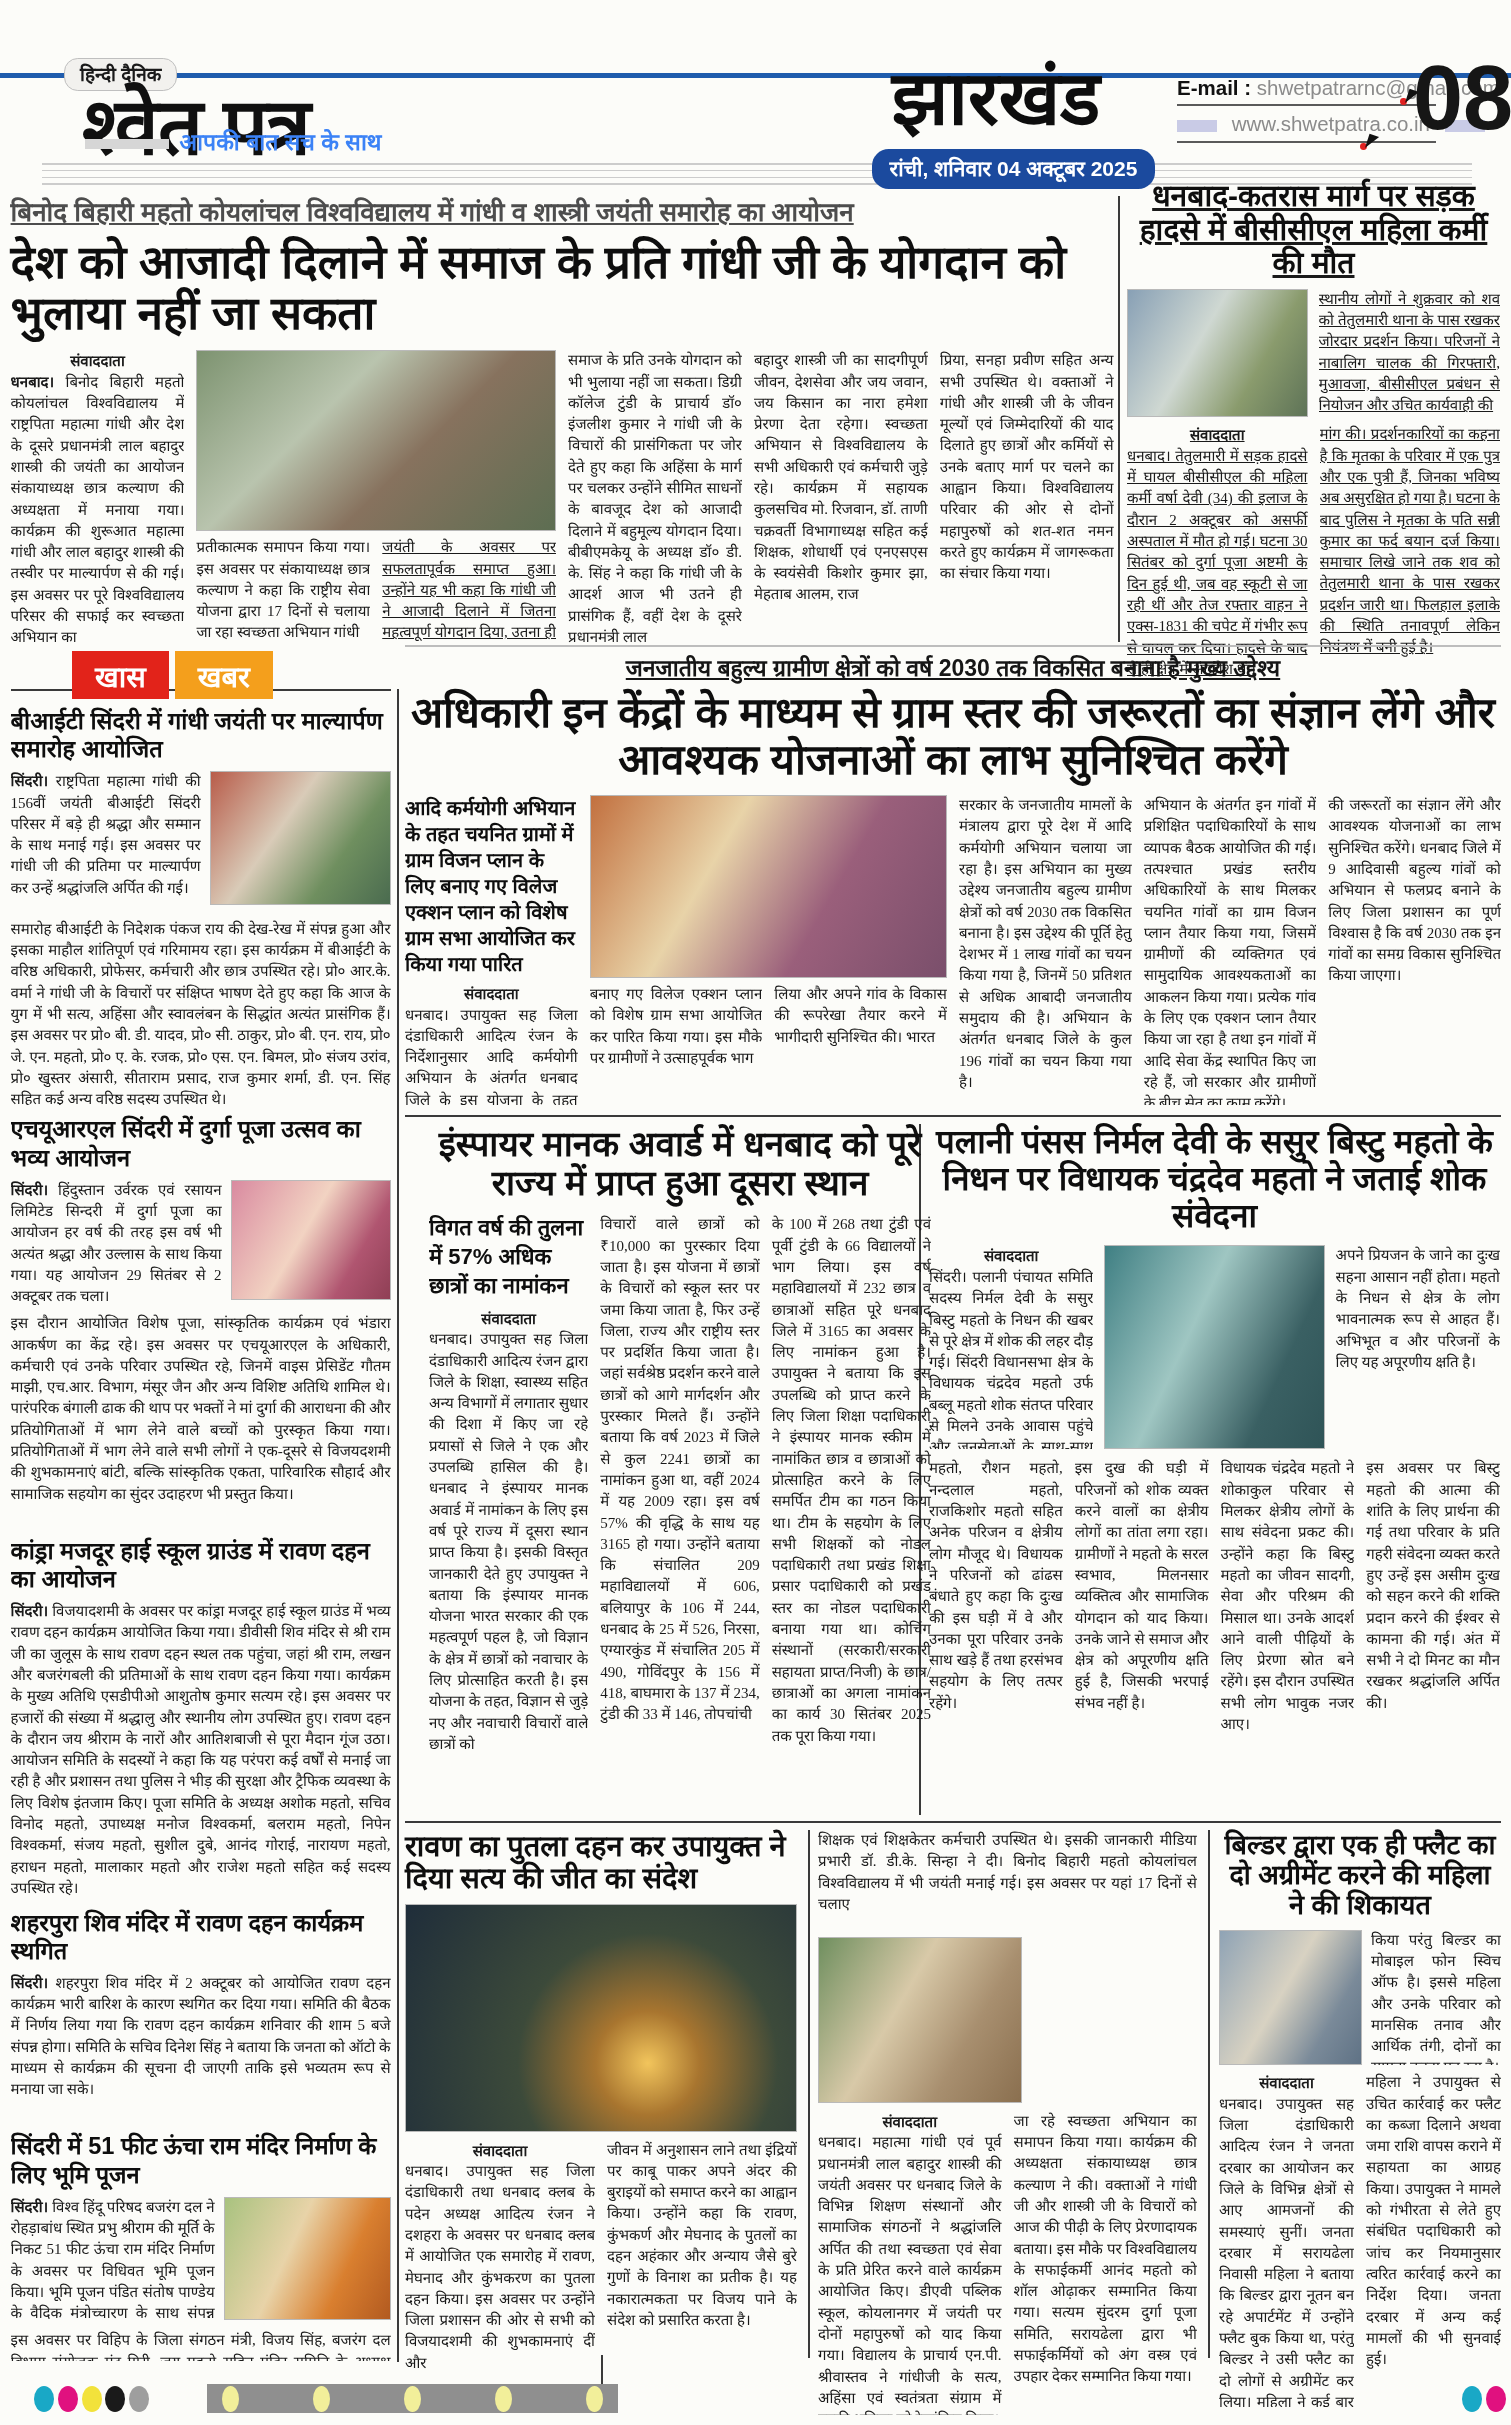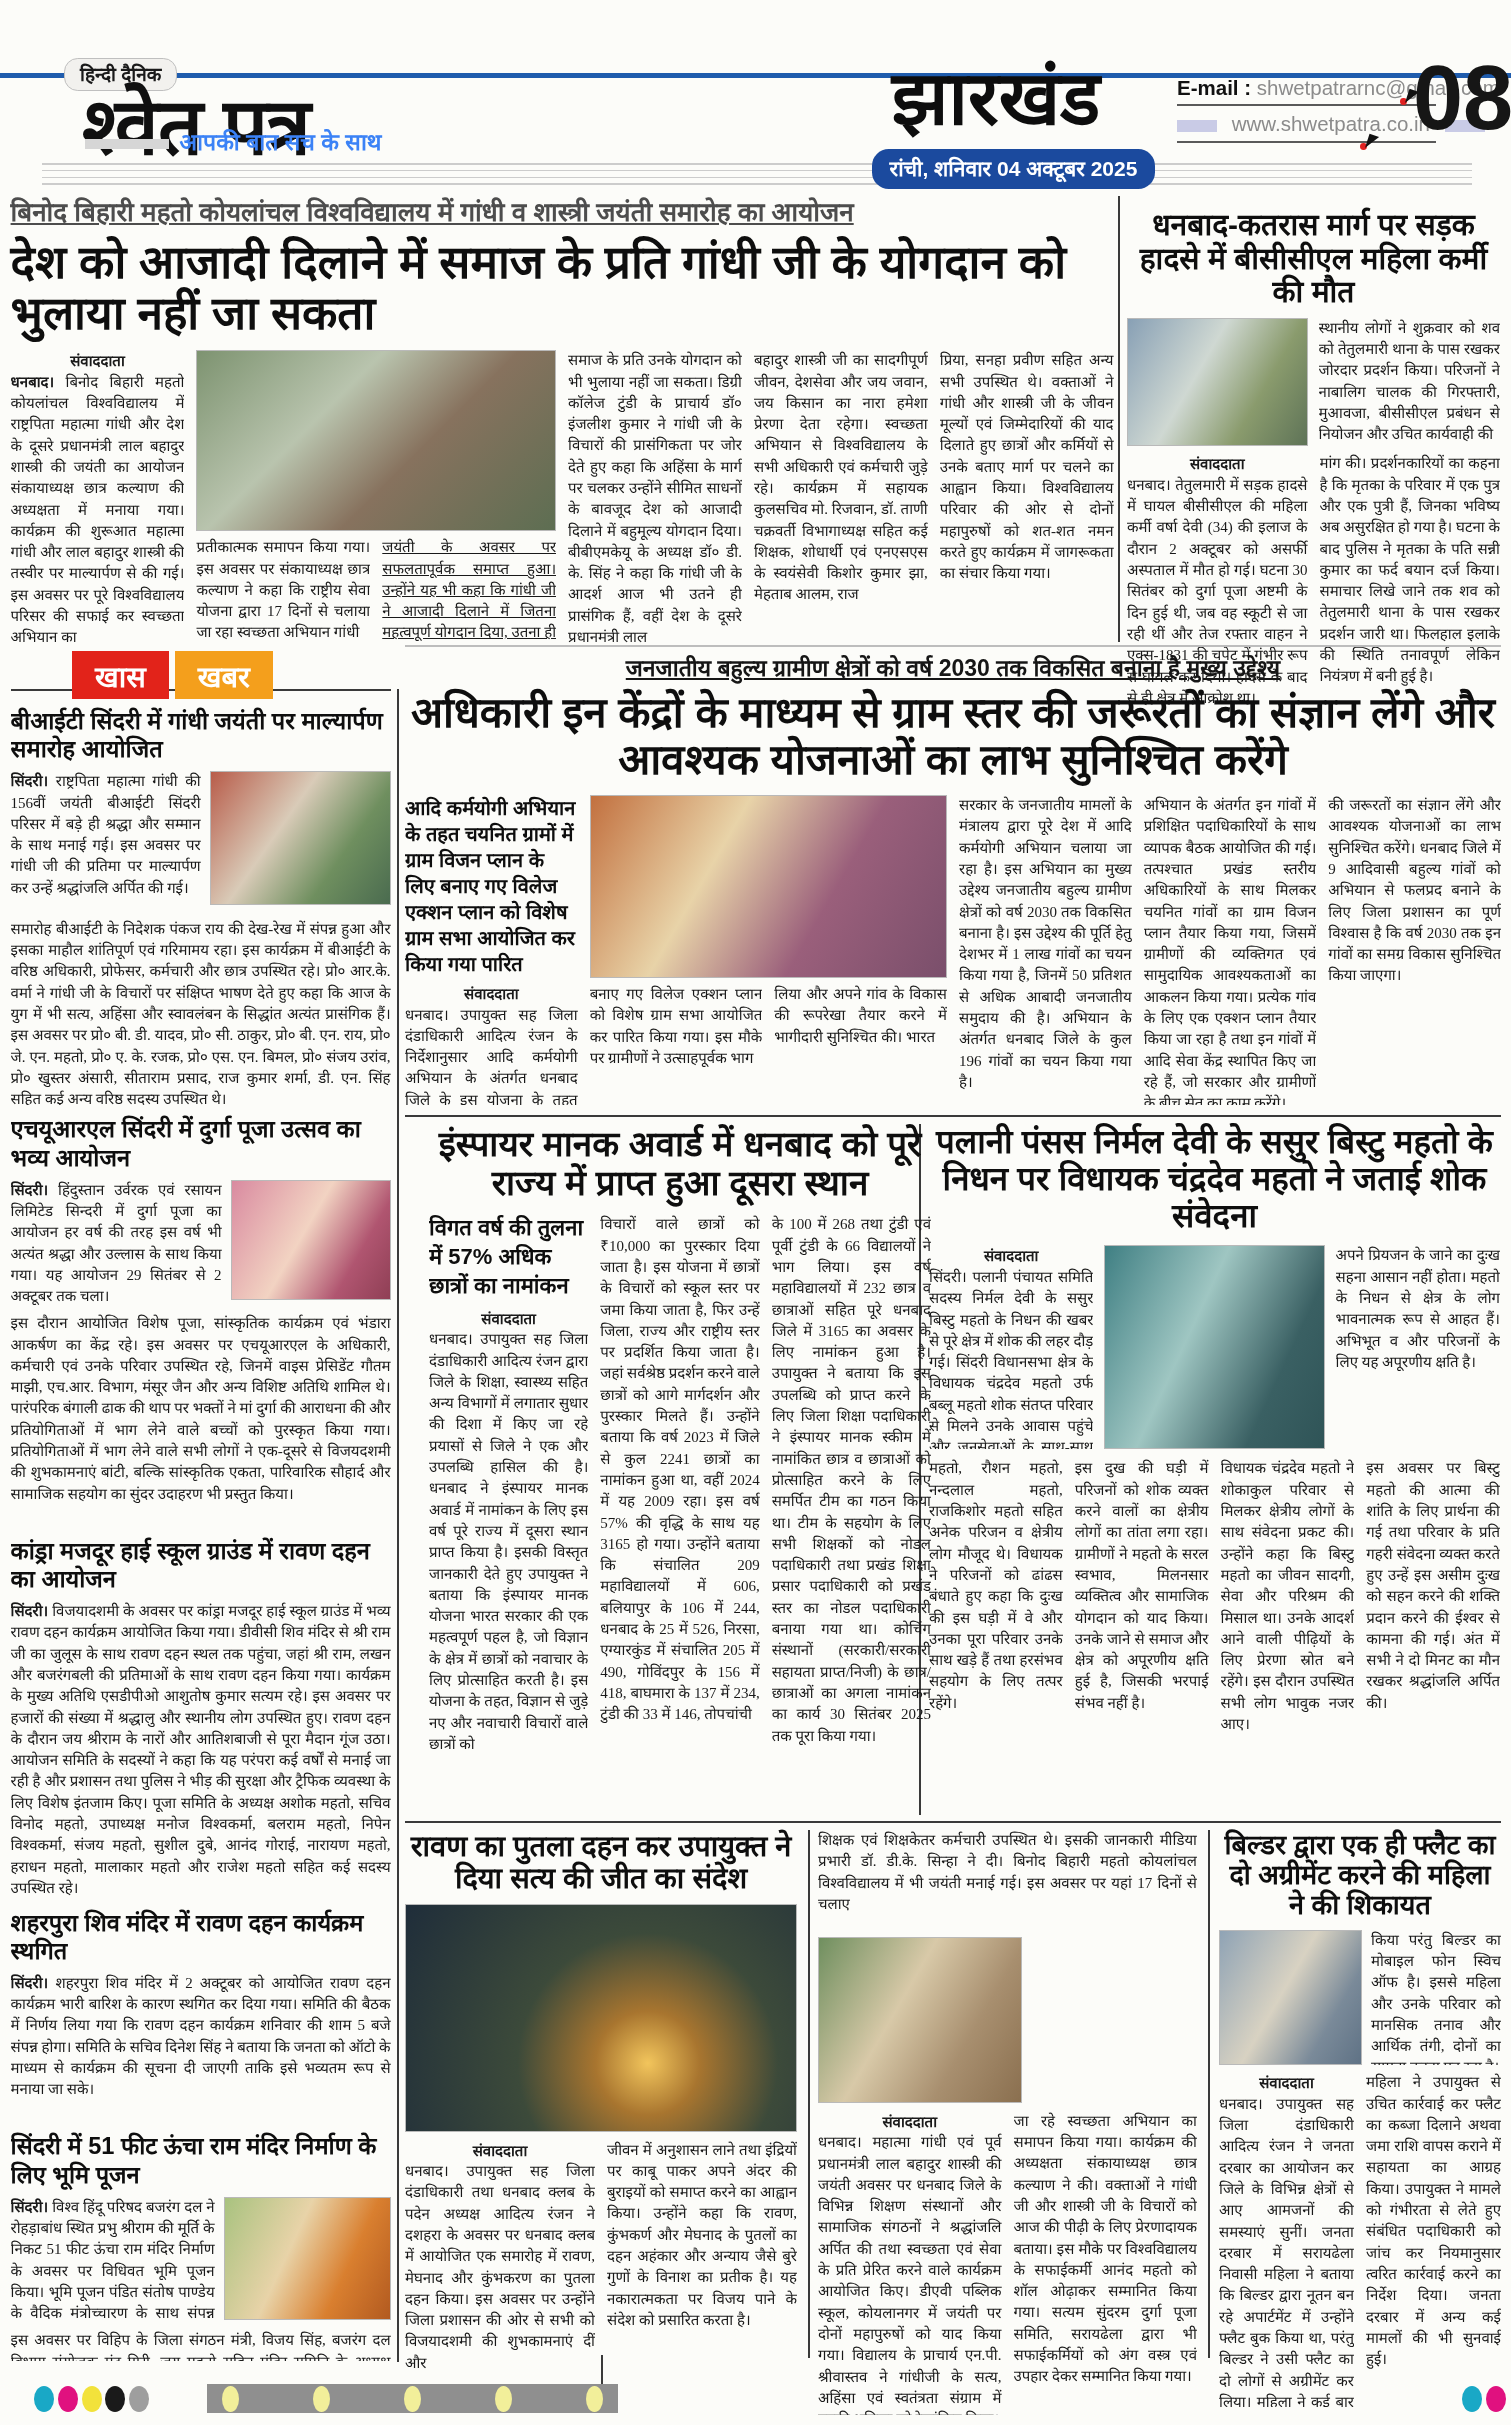--- a/index.html
+++ b/index.html
@@ -75,21 +75,21 @@
       </div>
     </div>
     <p class="body-col" style="margin:0;">समाज के प्रति उनके योगदान को भी भुलाया नहीं जा सकता। डिग्री कॉलेज टुंडी के प्राचार्य डॉ० इंजलीश कुमार ने गांधी जी के विचारों की प्रासंगिकता पर जोर देते हुए कहा कि अहिंसा के मार्ग पर चलकर उन्होंने सीमित साधनों के बावजूद देश को आजादी दिलाने में बहुमूल्य योगदान दिया। बीबीएमकेयू के अध्यक्ष डॉ० डी. के. सिंह ने कहा कि गांधी जी के आदर्श आज भी उतने ही प्रासंगिक हैं, वहीं देश के दूसरे प्रधानमंत्री लाल</p>
     <p class="body-col" style="margin:0;">बहादुर शास्त्री जी का सादगीपूर्ण जीवन, देशसेवा और जय जवान, जय किसान का नारा हमेशा प्रेरणा देता रहेगा। स्वच्छता अभियान से विश्वविद्यालय के सभी अधिकारी एवं कर्मचारी जुड़े रहे। कार्यक्रम में सहायक कुलसचिव मो. रिजवान, डॉ. ताणी चक्रवर्ती विभागाध्यक्ष सहित कई शिक्षक, शोधार्थी एवं एनएसएस के स्वयंसेवी किशोर कुमार झा, मेहताब आलम, राज</p>
     <p class="body-col" style="margin:0;">प्रिया, सनहा प्रवीण सहित अन्य सभी उपस्थित थे। वक्ताओं ने गांधी और शास्त्री जी के जीवन मूल्यों एवं जिम्मेदारियों की याद दिलाते हुए छात्रों और कर्मियों से उनके बताए मार्ग पर चलने का आह्वान किया। विश्वविद्यालय परिवार की ओर से दोनों महापुरुषों को शत-शत नमन करते हुए कार्यक्रम में जागरूकता का संचार किया गया।</p>
   </div>
 </div>
 
 <div class="vr" style="left:1118px;top:196px;height:446px;"></div>
 
-<div class="abs" style="left:1127px;top:208px;width:373px;height:447px;">
+<div class="abs" style="left:1127px;top:179px;width:373px;height:447px;text-decoration:underline;">
   <h2 class="hl" style="font-size:30px;text-align:center;margin:0 0 9px 0;">धनबाद-कतरास मार्ग पर सड़क हादसे में बीसीसीएल महिला कर्मी की मौत</h2>
   <div style="display:flex;gap:10.6px;">
     <div class="photo" style="width:181px;height:128px;background:linear-gradient(120deg,#88a0b5 0%,#cfd8d2 40%,#8a9b6d 70%,#5e7357 100%);flex:0 0 auto;"></div>
     <p class="body-col" style="margin:0;flex:1;height:128px;">स्थानीय लोगों ने शुक्रवार को शव को तेतुलमारी थाना के पास रखकर जोरदार प्रदर्शन किया। परिजनों ने नाबालिग चालक की गिरफ्तारी, मुआवजा, बीसीसीएल प्रबंधन से नियोजन और उचित कार्यवाही की</p>
   </div>
   <div class="grid2" style="margin-top:7.6px;height:274px;">
     <div style="overflow:hidden;">
       <div class="byline">संवाददाता</div>
       <p class="body-col" style="margin:1.5px 0 0 0;">धनबाद। तेतुलमारी में सड़क हादसे में घायल बीसीसीएल की महिला कर्मी वर्षा देवी (34) की इलाज के दौरान 2 अक्टूबर को असर्फी अस्पताल में मौत हो गई। घटना 30 सितंबर को दुर्गा पूजा अष्टमी के दिन हुई थी, जब वह स्कूटी से जा रही थीं और तेज रफ्तार वाहन ने एक्स-1831 की चपेट में गंभीर रूप से घायल कर दिया। हादसे के बाद से ही क्षेत्र में आक्रोश था।</p>
     </div>
@@ -199,21 +199,21 @@
     <p class="body-col" style="margin:0;">विधायक चंद्रदेव महतो ने शोकाकुल परिवार से मिलकर क्षेत्रीय लोगों के साथ संवेदना प्रकट की। उन्होंने कहा कि बिस्टु महतो का जीवन सादगी, सेवा और परिश्रम की मिसाल था। उनके आदर्श आने वाली पीढ़ियों के लिए प्रेरणा स्रोत बने रहेंगे। इस दौरान उपस्थित सभी लोग भावुक नजर आए।</p>
     <p class="body-col" style="margin:0;">इस अवसर पर बिस्टु महतो की आत्मा की शांति के लिए प्रार्थना की गई तथा परिवार के प्रति गहरी संवेदना व्यक्त करते हुए उन्हें इस असीम दुःख को सहन करने की शक्ति प्रदान करने की ईश्वर से कामना की गई। अंत में सभी ने दो मिनट का मौन रखकर श्रद्धांजलि अर्पित की।</p>
   </div>
 </div>
 
 <div class="hr" style="left:405px;top:1821px;width:1096px;"></div>
 <div class="vr" style="left:808px;top:1830px;height:528px;"></div>
 <div class="vr" style="left:1208px;top:1830px;height:528px;"></div>
 
 <div class="abs" style="left:405px;top:1830px;width:392px;height:528px;">
-  <h2 class="hl" style="font-size:29px;text-align:center;margin:0 0 9px 0;">रावण का पुतला दहन कर उपायुक्त ने दिया सत्य की जीत का संदेश</h2>
+  <h2 class="hl" style="font-size:29px;text-align:left;margin:0 0 9px 0;">रावण का पुतला दहन कर उपायुक्त ने दिया सत्य की जीत का संदेश</h2>
   <div class="photo" style="height:228px;background:radial-gradient(circle at 62% 70%, #f2c55c 0%, #a8752f 18%, #3c4a3a 45%, #1f2d3a 100%);"></div>
   <div class="grid2" style="margin-top:7.6px;height:259px;">
     <div style="overflow:hidden;">
       <div class="byline">संवाददाता</div>
       <p class="body-col" style="margin:1.5px 0 0 0;">धनबाद। उपायुक्त सह जिला दंडाधिकारी तथा धनबाद क्लब के पदेन अध्यक्ष आदित्य रंजन ने दशहरा के अवसर पर धनबाद क्लब में आयोजित एक समारोह में रावण, मेघनाद और कुंभकरण का पुतला दहन किया। इस अवसर पर उन्होंने जिला प्रशासन की ओर से सभी को विजयादशमी की शुभकामनाएं दीं और</p>
     </div>
     <p class="body-col" style="margin:0;">जीवन में अनुशासन लाने तथा इंद्रियों पर काबू पाकर अपने अंदर की बुराइयों को समाप्त करने का आह्वान किया। उन्होंने कहा कि रावण, कुंभकर्ण और मेघनाद के पुतलों का दहन अहंकार और अन्याय जैसे बुरे गुणों के विनाश का प्रतीक है। यह नकारात्मकता पर विजय पाने के संदेश को प्रसारित करता है।</p>
   </div>
 </div>
 

